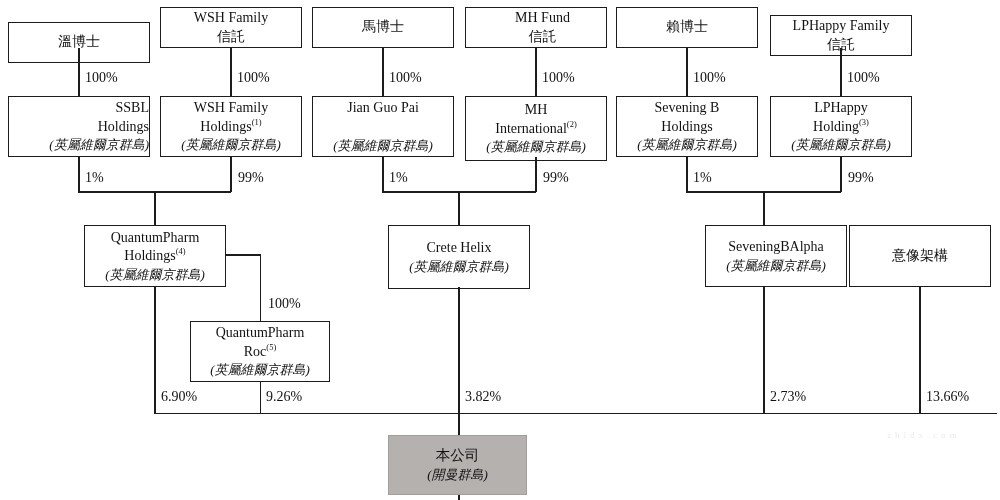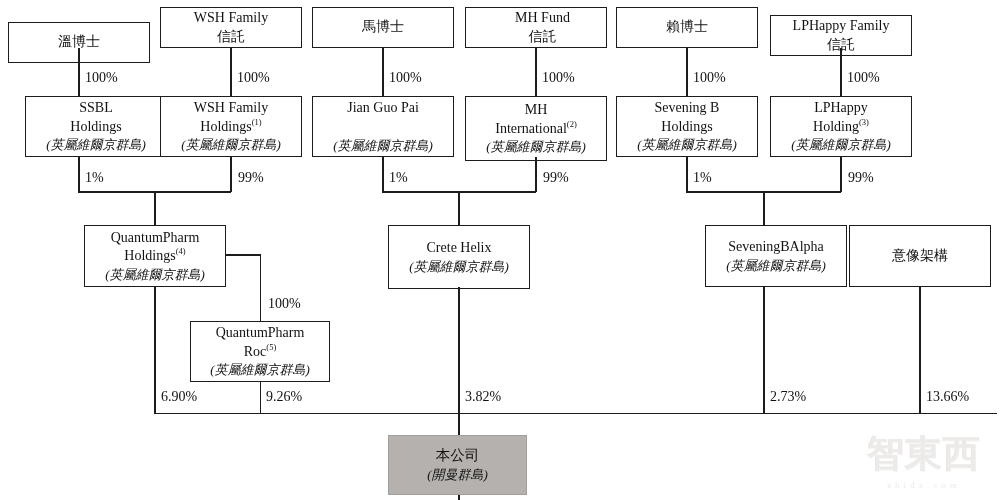--- a/index.html
+++ b/index.html
@@ -64,21 +64,21 @@
   <div class="vline" style="left:535.2px;top:48px;height:48px;"></div>
   <div class="vline" style="left:686.2px;top:48px;height:48px;"></div>
   <div class="vline" style="left:840.2px;top:48px;height:48px;"></div>
   <div class="pct" style="left:85px;top:70px;">100%</div>
   <div class="pct" style="left:237px;top:70px;">100%</div>
   <div class="pct" style="left:389px;top:70px;">100%</div>
   <div class="pct" style="left:542px;top:70px;">100%</div>
   <div class="pct" style="left:693px;top:70px;">100%</div>
   <div class="pct" style="left:847px;top:70px;">100%</div>
 
-  <div class="box" style="left:25px;top:96px;width:142px;height:61px;">
+  <div class="box" style="left:8px;top:96px;width:142px;height:61px;align-items:flex-end;">
     <div class="line">SSBL</div>
     <div class="line">Holdings</div>
     <div class="place">(英屬維爾京群島)</div>
   </div>
   <div class="box" style="left:160px;top:96px;width:142px;height:61px;">
     <div class="line">WSH Family</div>
     <div class="line"><span>Holdings</span><sup>(1)</sup></div>
     <div class="place">(英屬維爾京群島)</div>
   </div>
   <div class="box" style="left:312px;top:96px;width:142px;height:61px;gap:20px;">
@@ -162,17 +162,16 @@
   <div class="hline" style="left:154.2px;top:412.5px;width:843px;"></div>
 
   <div class="vline" style="left:458.2px;top:412.5px;height:22.5px;"></div>
   <div class="company-box" style="left:388px;top:435px;width:139px;height:60px;">
     <div class="line">本公司</div>
     <div class="place">(開曼群島)</div>
   </div>
   <div class="vline" style="left:458.2px;top:495px;height:5px;"></div>
 
   <div class="watermark">
-    <div class="wm-logo">智東西</div>
     <div class="wm-domain">zhidx.com</div>
   </div>
 
 </div>
 
 </body></html>

